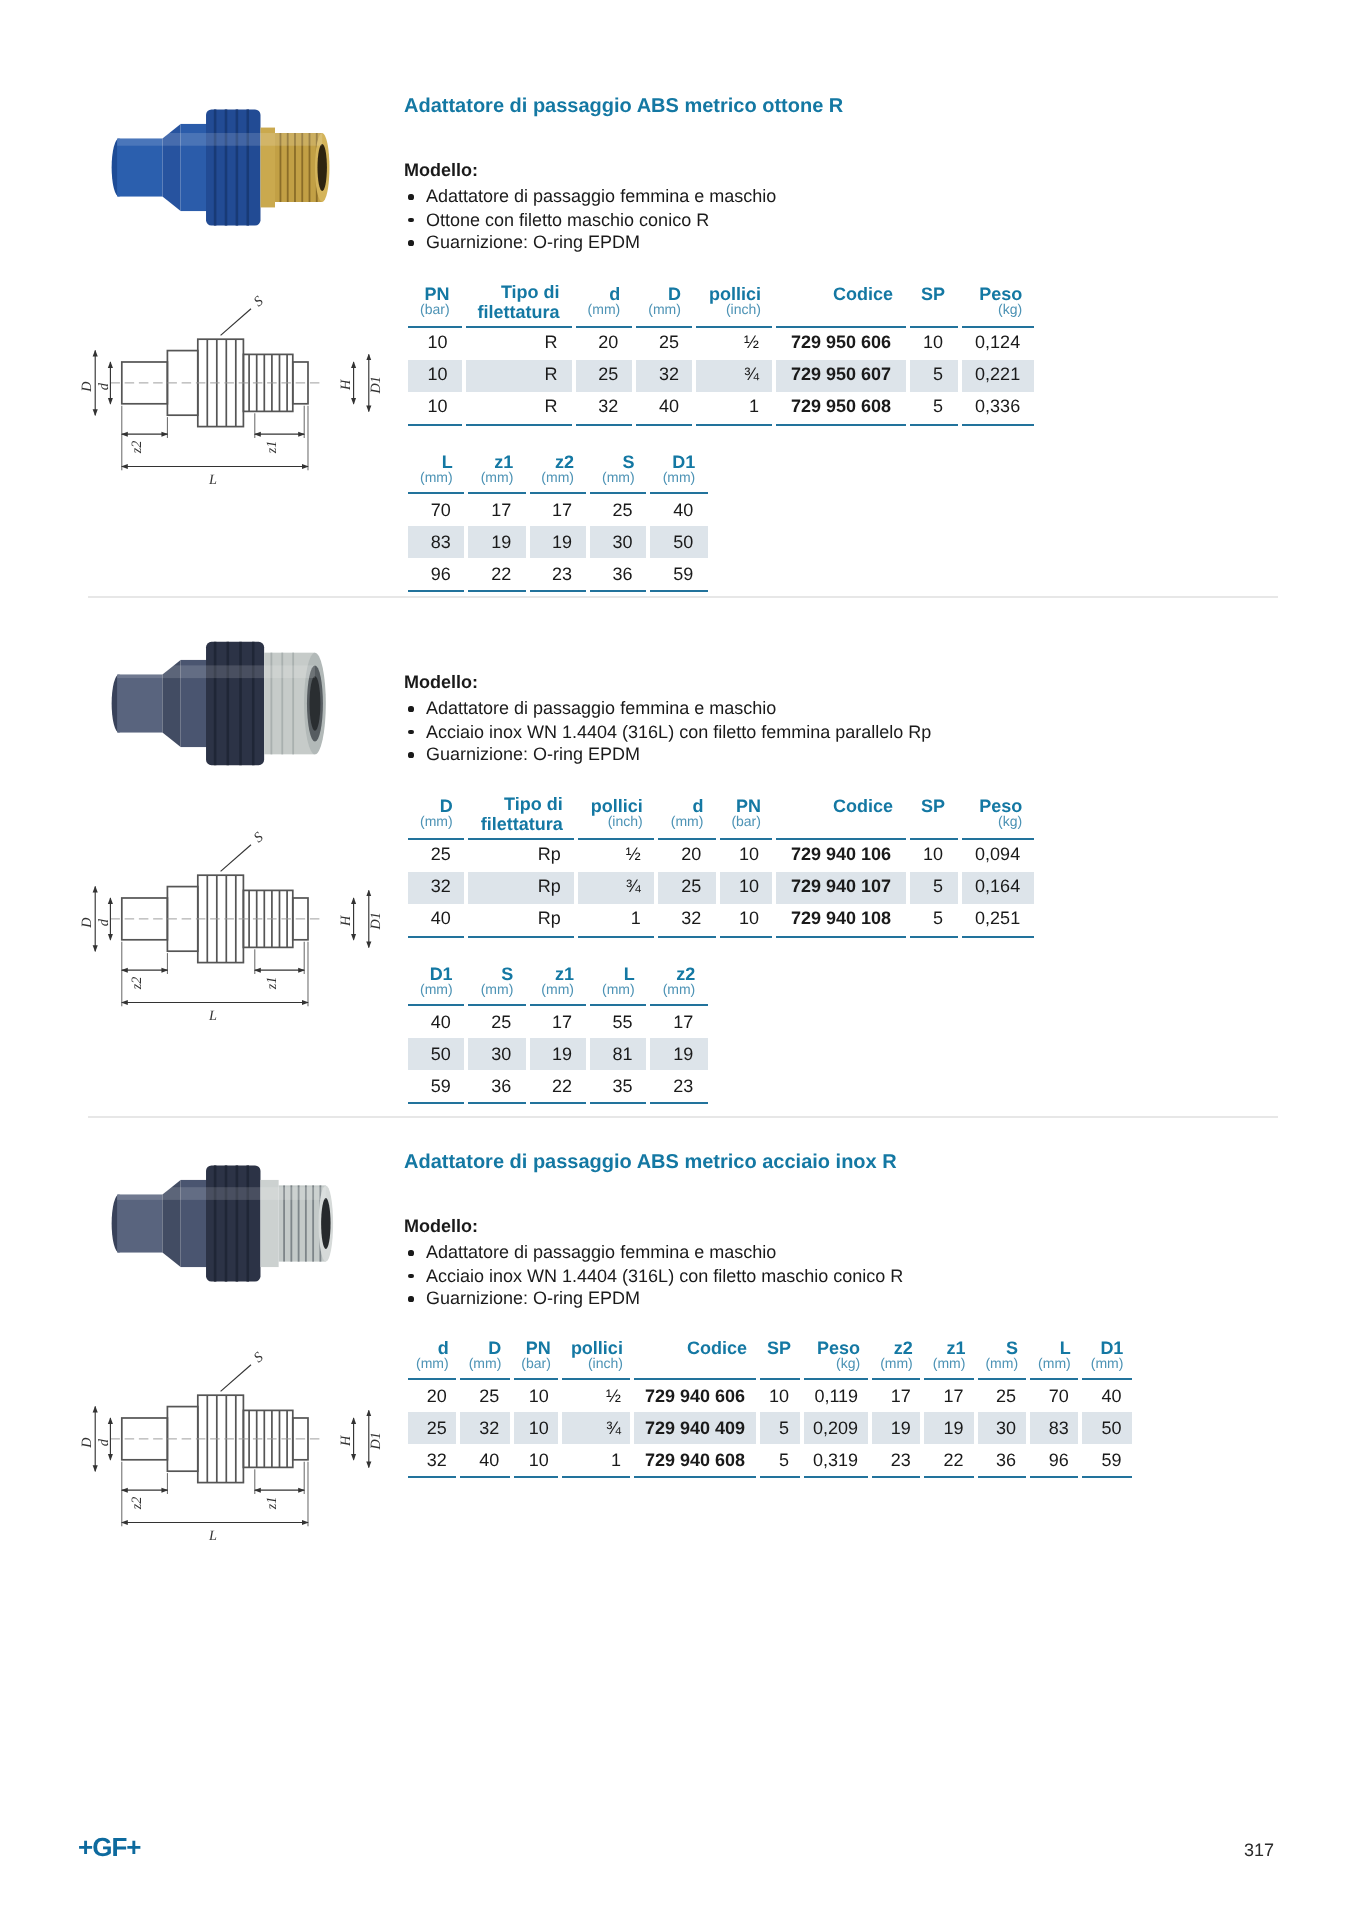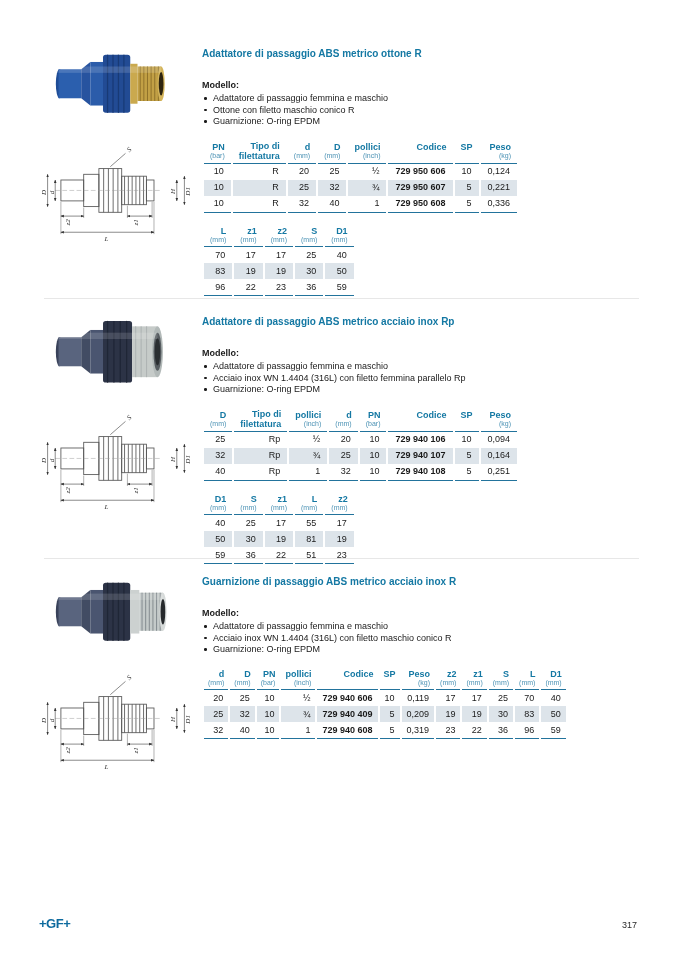--- a/index.html
+++ b/index.html
@@ -331,21 +331,20 @@
     <text x="94" y="11" transform="rotate(-40 94 11)">S</text>
     <text x="142" y="52" transform="rotate(-90 142 52)" text-anchor="middle" font-size="6.5">H</text>
     <text x="158" y="52" transform="rotate(-90 158 52)" text-anchor="middle">D1</text>
     <text x="32" y="88" transform="rotate(-90 32 88)" font-size="6.5">z2</text>
     <text x="103" y="88" transform="rotate(-90 103 88)" font-size="6.5">z1</text>
     <text x="70" y="104" text-anchor="middle">L</text>
   </svg>
 
   </div>
   <div class="sec-content">
-    <h2 class="sec-title">Adattatore di passaggio ABS metrico acciaio inox Rp</h2>
     <div class="model-label">Modello:</div>
     <ul class="bullets">
         <li>Adattatore di passaggio femmina e maschio</li>
         <li>Acciaio inox WN 1.4404 (316L) con filetto femmina parallelo Rp</li>
         <li>Guarnizione: O-ring EPDM</li>
       </ul>
     <div class="table-wrap">
         <table>
           <thead>
             <tr>
@@ -455,21 +454,21 @@
               <td>50</td>
               <td>30</td>
               <td>19</td>
               <td>81</td>
               <td>19</td>
             </tr>
             <tr>
               <td>59</td>
               <td>36</td>
               <td>22</td>
-              <td>51</td>
+              <td>35</td>
               <td>23</td>
             </tr>
           </tbody>
         </table>
       </div>
   </div>
 </div>
 
 <div class="divider" id="divider-2"></div>
 
@@ -546,21 +545,21 @@
     <text x="94" y="11" transform="rotate(-40 94 11)">S</text>
     <text x="142" y="52" transform="rotate(-90 142 52)" text-anchor="middle" font-size="6.5">H</text>
     <text x="158" y="52" transform="rotate(-90 158 52)" text-anchor="middle">D1</text>
     <text x="32" y="88" transform="rotate(-90 32 88)" font-size="6.5">z2</text>
     <text x="103" y="88" transform="rotate(-90 103 88)" font-size="6.5">z1</text>
     <text x="70" y="104" text-anchor="middle">L</text>
   </svg>
 
   </div>
   <div class="sec-content" style="width:380px;">
-    <h2 class="sec-title">Guarnizione di passaggio ABS metrico acciaio inox R</h2>
+    <h2 class="sec-title">Adattatore di passaggio ABS metrico acciaio inox R</h2>
     <div class="model-label">Modello:</div>
     <ul class="bullets">
         <li>Adattatore di passaggio femmina e maschio</li>
         <li>Acciaio inox WN 1.4404 (316L) con filetto maschio conico R</li>
         <li>Guarnizione: O-ring EPDM</li>
       </ul>
     <div class="table-wrap tbl-compact">
         <table>
           <thead>
             <tr>

